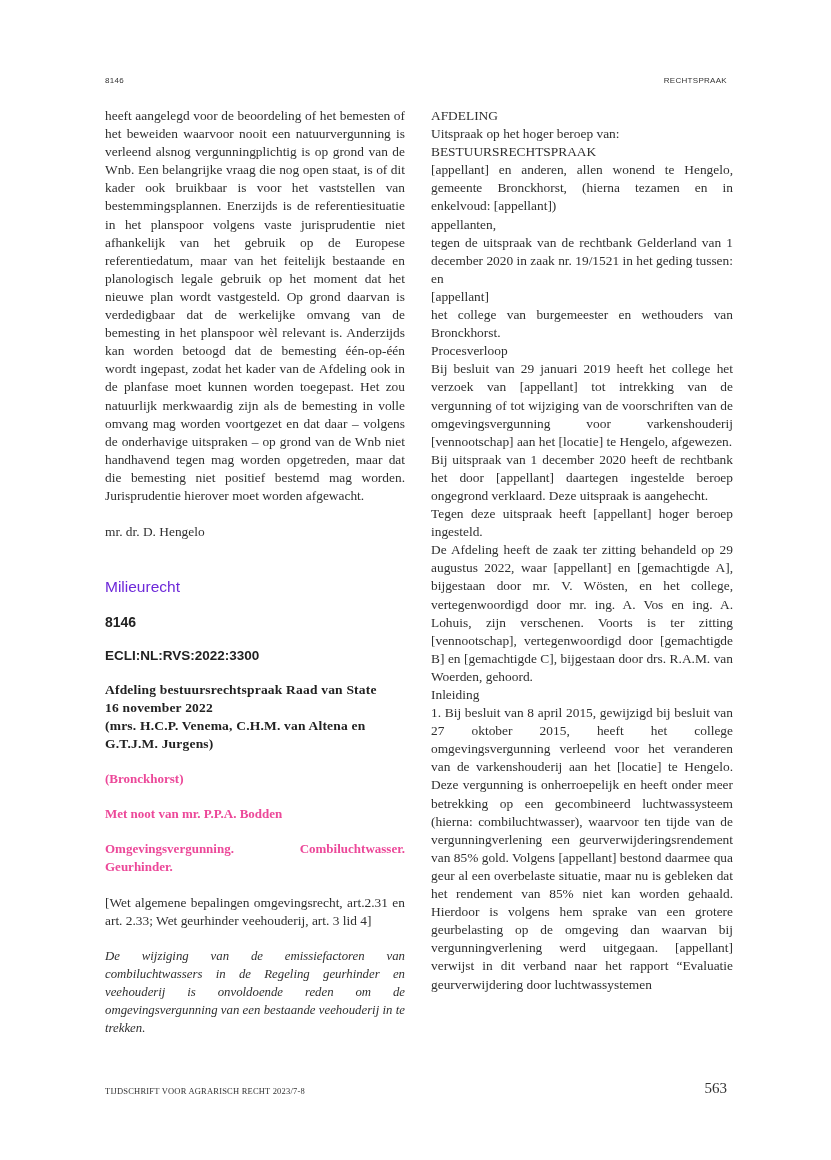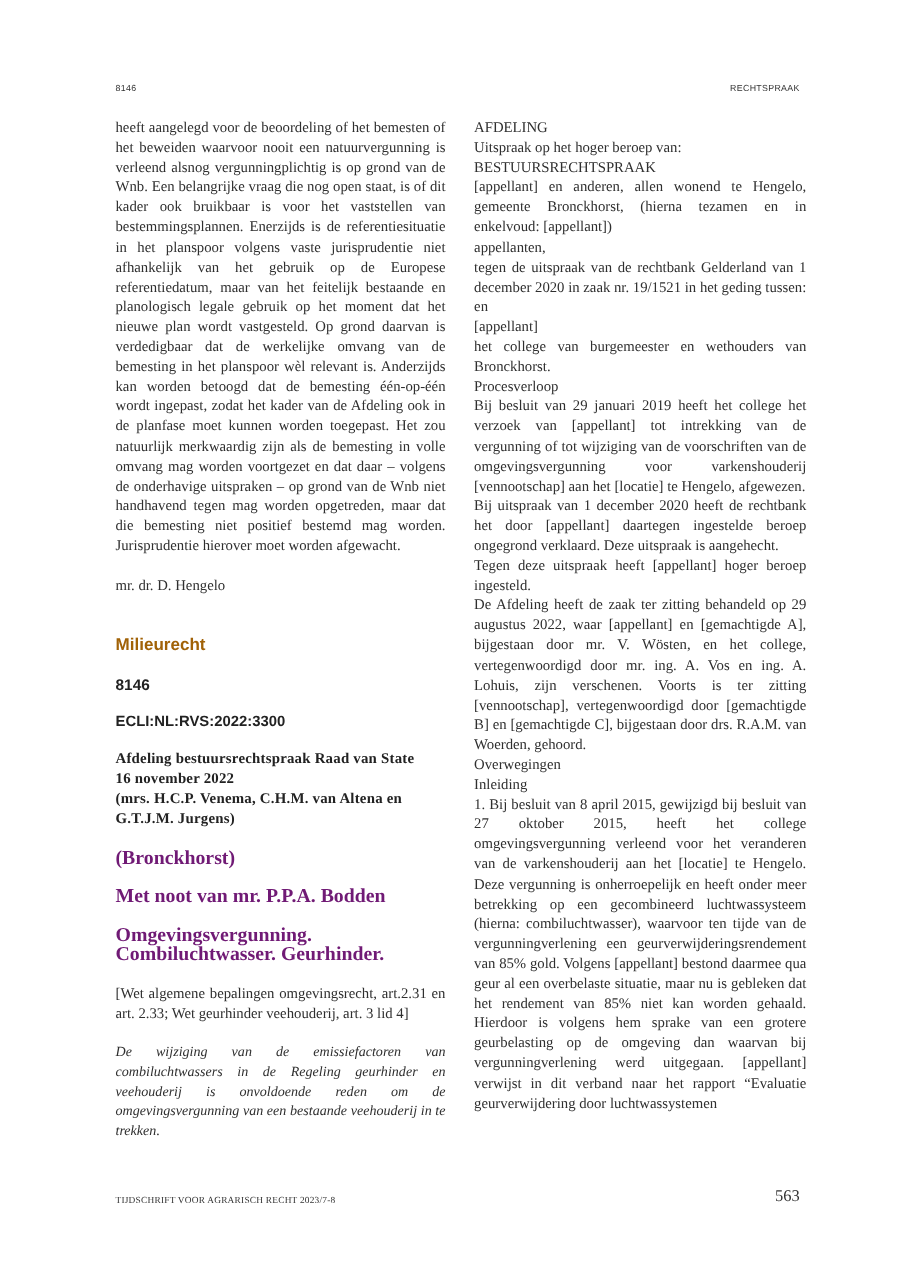--- a/index.html
+++ b/index.html
@@ -6,25 +6,25 @@
   body { width: 831px; height: 1160px; position: relative; overflow: hidden; color: #2f2f2f; }
   .running-head { position: absolute; top: 76px; font-family: "Liberation Sans", sans-serif; font-size: 8px; letter-spacing: 0.3px; color: #333; }
   .rh-left { left: 105px; }
   .rh-right { right: 104px; }
   .col { position: absolute; top: 107px; width: 300px; font-family: "Liberation Serif", serif; font-size: 13.4px; line-height: 18.1px; }
   .col-left { left: 105px; }
   .col-right { left: 431px; width: 302px; }
   .col p { margin: 0; text-align: justify; }
   .col-right p { text-align: justify; }
   .sig { margin-top: 18px !important; }
-  .section-title { margin-top: 36px !important; font-family: "Liberation Sans", sans-serif; font-weight: bold; font-size: 15.5px; color: #a16207; line-height: 20px; }
+  .section-title { margin-top: 36px !important; font-family: "Liberation Sans", sans-serif; font-weight: normal; font-size: 15.5px; color: #6d28d9; line-height: 20px; }
   .case-no { margin-top: 16px !important; font-family: "Liberation Sans", sans-serif; font-weight: bold; font-size: 14px; color: #222; line-height: 18px; }
   .ecli { margin-top: 16px !important; font-family: "Liberation Sans", sans-serif; font-weight: bold; font-size: 13.5px; color: #222; line-height: 18px; }
   .court { margin-top: 16px !important; font-family: Liberation Serif, serif; font-weight: bold; font-size: 13.5px; color: #222; line-height: 18px; text-align: left !important; letter-spacing: 0.2px; }
-  .bold-serif { font-family: "Liberation Serif", serif; font-weight: bold; font-size: 18px; color: #701a75; text-align: center; }
+  .bold-serif { font-family: "Liberation Serif", serif; font-weight: bold; font-size: 13px; color: #ec4899; text-align: center; }
   .mt17 { margin-top: 17px !important; }
   .legal-basis { margin-top: 17px !important; }
   .summary { margin-top: 17px !important; font-style: italic; font-size: 12.8px; }
   .footer-left { position: absolute; top: 1086px; left: 105px; font-family: Liberation Serif, serif; font-size: 8.5px; letter-spacing: 0.2px; color: #333; }
   .footer-right { position: absolute; top: 1080px; right: 104px; font-family: "Liberation Serif", serif; font-size: 15px; color: #333; }
 </style>
 </head>
 <body>
 
 <div class="running-head rh-left">8146</div>
@@ -56,19 +56,18 @@
   <p>appellanten,</p>
   <p>tegen de uitspraak van de rechtbank Gelderland van 1 december 2020 in zaak nr. 19/1521 in het geding tussen:</p>
   <p>en</p>
   <p>[appellant]</p>
   <p>het college van burgemeester en wethouders van Bronckhorst.</p>
   <p>Procesverloop</p>
   <p>Bij besluit van 29 januari 2019 heeft het college het verzoek van [appellant] tot intrekking van de vergunning of tot wijziging van de voorschriften van de omgevingsvergunning voor varkenshouderij [vennootschap] aan het [locatie] te Hengelo, afgewezen.</p>
   <p>Bij uitspraak van 1 december 2020 heeft de rechtbank het door [appellant] daartegen ingestelde beroep ongegrond verklaard. Deze uitspraak is aangehecht.</p>
   <p>Tegen deze uitspraak heeft [appellant] hoger beroep ingesteld.</p>
   <p>De Afdeling heeft de zaak ter zitting behandeld op 29 augustus 2022, waar [appellant] en [gemachtigde A], bijgestaan door mr. V. Wösten, en het college, vertegenwoordigd door mr. ing. A. Vos en ing. A. Lohuis, zijn verschenen. Voorts is ter zitting [vennootschap], vertegenwoordigd door [gemachtigde B] en [gemachtigde C], bijgestaan door drs. R.A.M. van Woerden, gehoord.</p>
-  <p>Overwegingen</p>
   <p>Inleiding</p>
   <p>1. Bij besluit van 8 april 2015, gewijzigd bij besluit van 27 oktober 2015, heeft het college omgevingsvergunning verleend voor het veranderen van de varkenshouderij aan het [locatie] te Hengelo. Deze vergunning is onherroepelijk en heeft onder meer betrekking op een gecombineerd luchtwassysteem (hierna: combiluchtwasser), waarvoor ten tijde van de vergunningverlening een geurverwijderingsrendement van 85% gold. Volgens [appellant] bestond daarmee qua geur al een overbelaste situatie, maar nu is gebleken dat het rendement van 85% niet kan worden gehaald. Hierdoor is volgens hem sprake van een grotere geurbelasting op de omgeving dan waarvan bij vergunningverlening werd uitgegaan. [appellant] verwijst in dit verband naar het rapport “Evaluatie geurverwijdering door luchtwassystemen</p>
 </div>
 
 <div class="footer-left">TIJDSCHRIFT VOOR AGRARISCH RECHT 2023/7-8</div>
 <div class="footer-right">563</div>
 
 </body></html>

